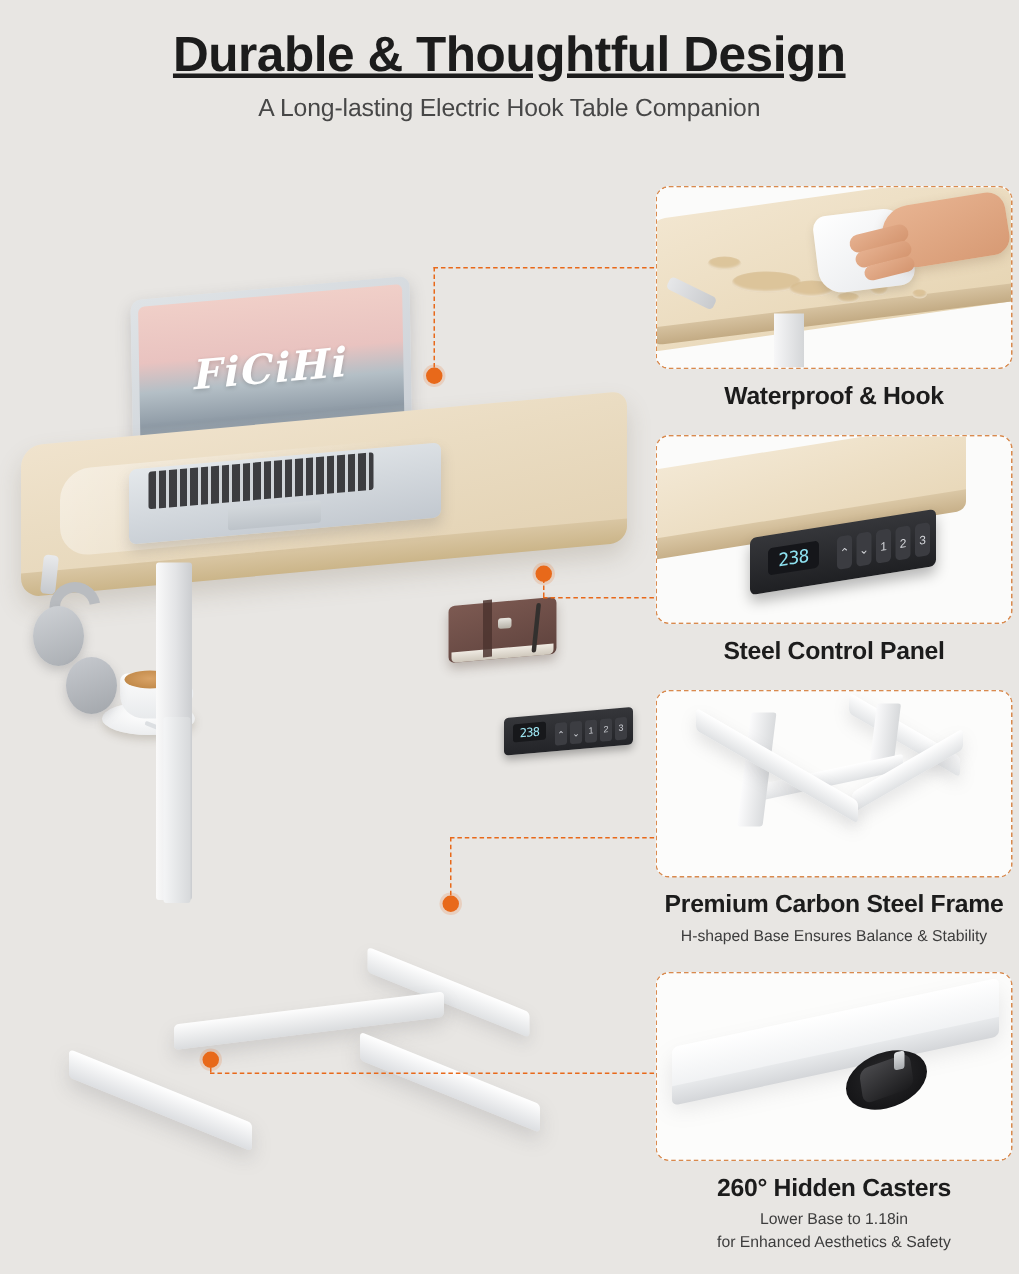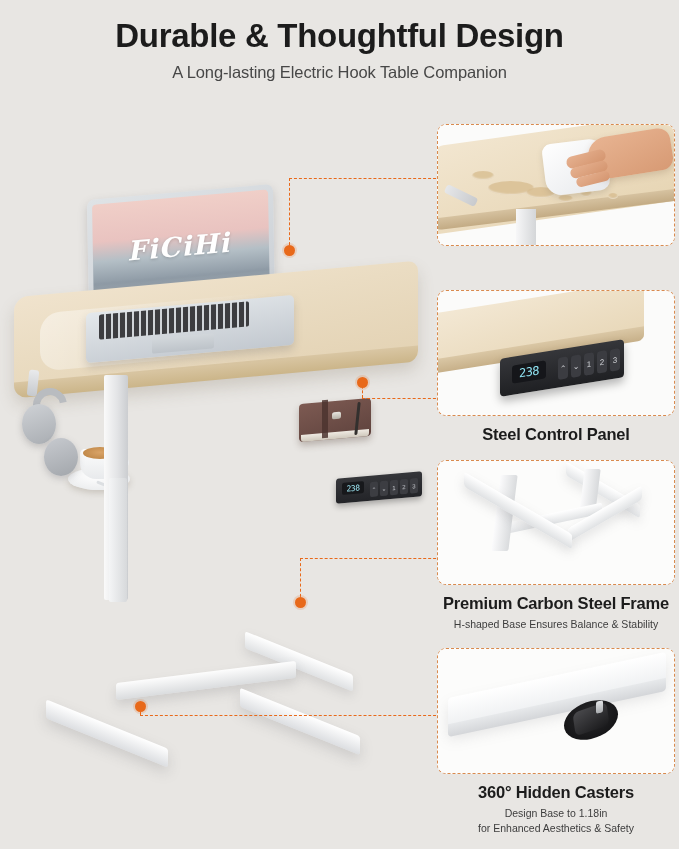--- a/index.html
+++ b/index.html
@@ -8,21 +8,21 @@
     background: #e8e6e3;
     font-family: "Liberation Sans", sans-serif;
     overflow: hidden;
   }
   #page { position: relative; width: 679px; height: 849px; }
 
   
   #header { position: absolute; top: 18px; left: 0; width: 679px; text-align: center; }
   #title {
     font-size: 33px; font-weight: 700; color: #1c1c1c;
-    letter-spacing: -0.3px; line-height: 1.1;
+    letter-spacing: -0.3px; line-height: 1.1; text-decoration: underline;
   }
   #subtitle {
     margin-top: 9px; font-size: 16.5px; font-weight: 400;
     color: #474747; letter-spacing: -0.1px;
   }
 
   
   #hero { position: absolute; left: 0; top: 112px; width: 432px; height: 737px; }
 
   
@@ -488,20 +488,21 @@
         <div class="drop" style="left:120px; top:70px; width:15px; height:7px;"></div>
         <div class="drop" style="left:142px; top:64px; width:12px; height:8px;"></div>
         <div class="drop" style="left:170px; top:68px; width:10px; height:6px;"></div>
         <div class="cloth"></div>
         <div class="hand"></div>
         <div class="finger" style="left:128px; top:28px; width:40px; height:12px;"></div>
         <div class="finger" style="left:132px; top:39px; width:38px; height:11px;"></div>
         <div class="finger" style="left:138px; top:49px; width:34px; height:10px;"></div>
       </div>
     </div>
+    <div class="label">Waterproof &amp; Hook</div>
   </div>
 
   <div class="panel" style="top:290px;">
     <div class="frame">
       <div class="p2-art">
         <div class="p2-top"></div>
         <div class="p2-edge"></div>
         <div class="p2-panel"></div>
         <div class="p2-disp">
           <span>238</span>
@@ -536,18 +537,18 @@
   <div class="panel" style="top:648px;">
     <div class="frame">
       <div class="p4-art">
         <div class="p4-bar"></div>
         <div class="p4-bar-side"></div>
         <div class="caster-o"></div>
         <div class="caster-i"></div>
         <div class="caster-pin"></div>
       </div>
     </div>
-    <div class="label">360° Hidden Casters</div>
-    <div class="sub">Design Base to 1.18in</div>
+    <div class="label">260° Hidden Casters</div>
+    <div class="sub">Lower Base to 1.18in</div>
     <div class="sub" style="margin-top:1px;">for Enhanced Aesthetics &amp; Safety</div>
   </div>
 
 </div>
 
 </body></html>

